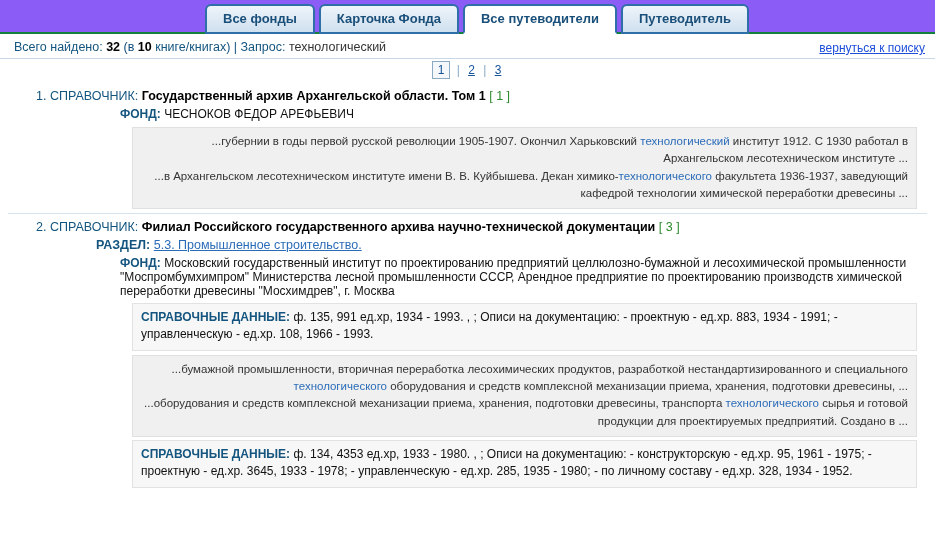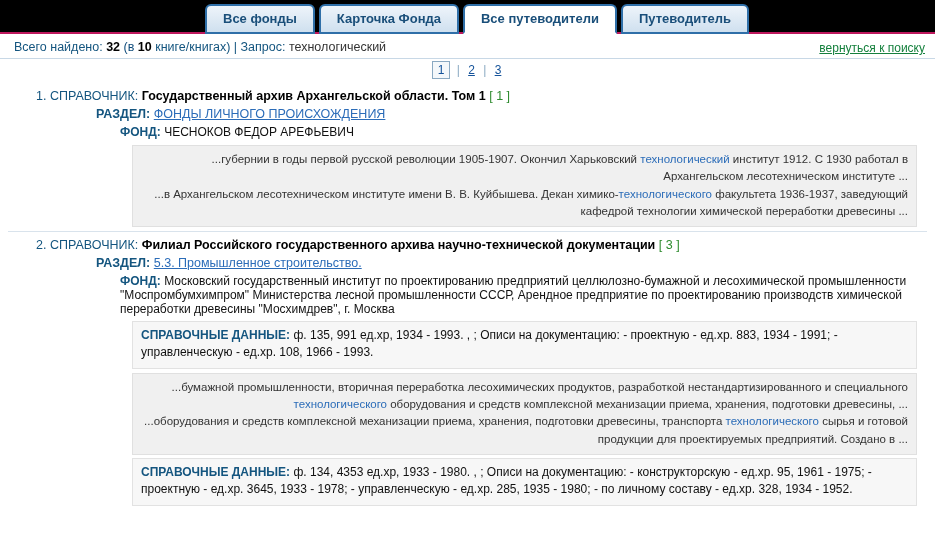--- a/index.html
+++ b/index.html
@@ -19,22 +19,22 @@
     position: relative;
     width: 935px;
     height: 548px;
     overflow: hidden;
   }
 
   
   .tabbar {
     position: relative;
     height: 32px;
-    border-bottom: 2px solid #be185d;
-    background: #000000;
+    border-bottom: 2px solid #15803d;
+    background: #8b5cf6;
   }
   .tabs {
     position: absolute;
     left: 205px;
     bottom: -2px;
     display: flex;
     align-items: flex-end;
     gap: 4px;
   }
   .tab {
@@ -72,21 +72,21 @@
     color: #000000;
   }
   .summary .query-text {
     color: #333333;
     font-weight: normal;
   }
   .back-link {
     position: absolute;
     right: 10px;
     top: 7px;
-    color: #15803d;
+    color: #1d4ed8;
     font-size: 12px;
     text-decoration: underline;
     cursor: pointer;
   }
 
   
   .pager {
     text-align: center;
     padding: 4px 0 6px 0;
     font-size: 12px;
@@ -236,24 +236,20 @@
   <div class="results">
 
     <div class="result">
       <div class="res-head">
         <span class="res-num">1.</span>
         <span class="res-kw">СПРАВОЧНИК:</span>
         <span class="res-title">Государственный архив Архангельской области. Том 1</span>
         <span class="res-count">[&nbsp;<span>1</span>&nbsp;]</span>
       </div>
 
-      <div class="razdel-line">
-        <span class="razdel-kw">РАЗДЕЛ:</span>
-        <span class="razdel-val">ФОНДЫ ЛИЧНОГО ПРОИСХОЖДЕНИЯ</span>
-      </div>
 
       <div class="fond-line">
         <span class="fond-kw">ФОНД:</span>
         <span class="fond-val">ЧЕСНОКОВ ФЕДОР АРЕФЬЕВИЧ</span>
       </div>
 
 
       <div class="snippet-box">
         <span class="sn-line">
           <span>...губернии в годы первой русской революции 1905-1907. Окончил Харьковский </span><span class="hl">технологический</span><span> институт 1912. С 1930 работал в Архангельском лесотехническом институте ...</span>

